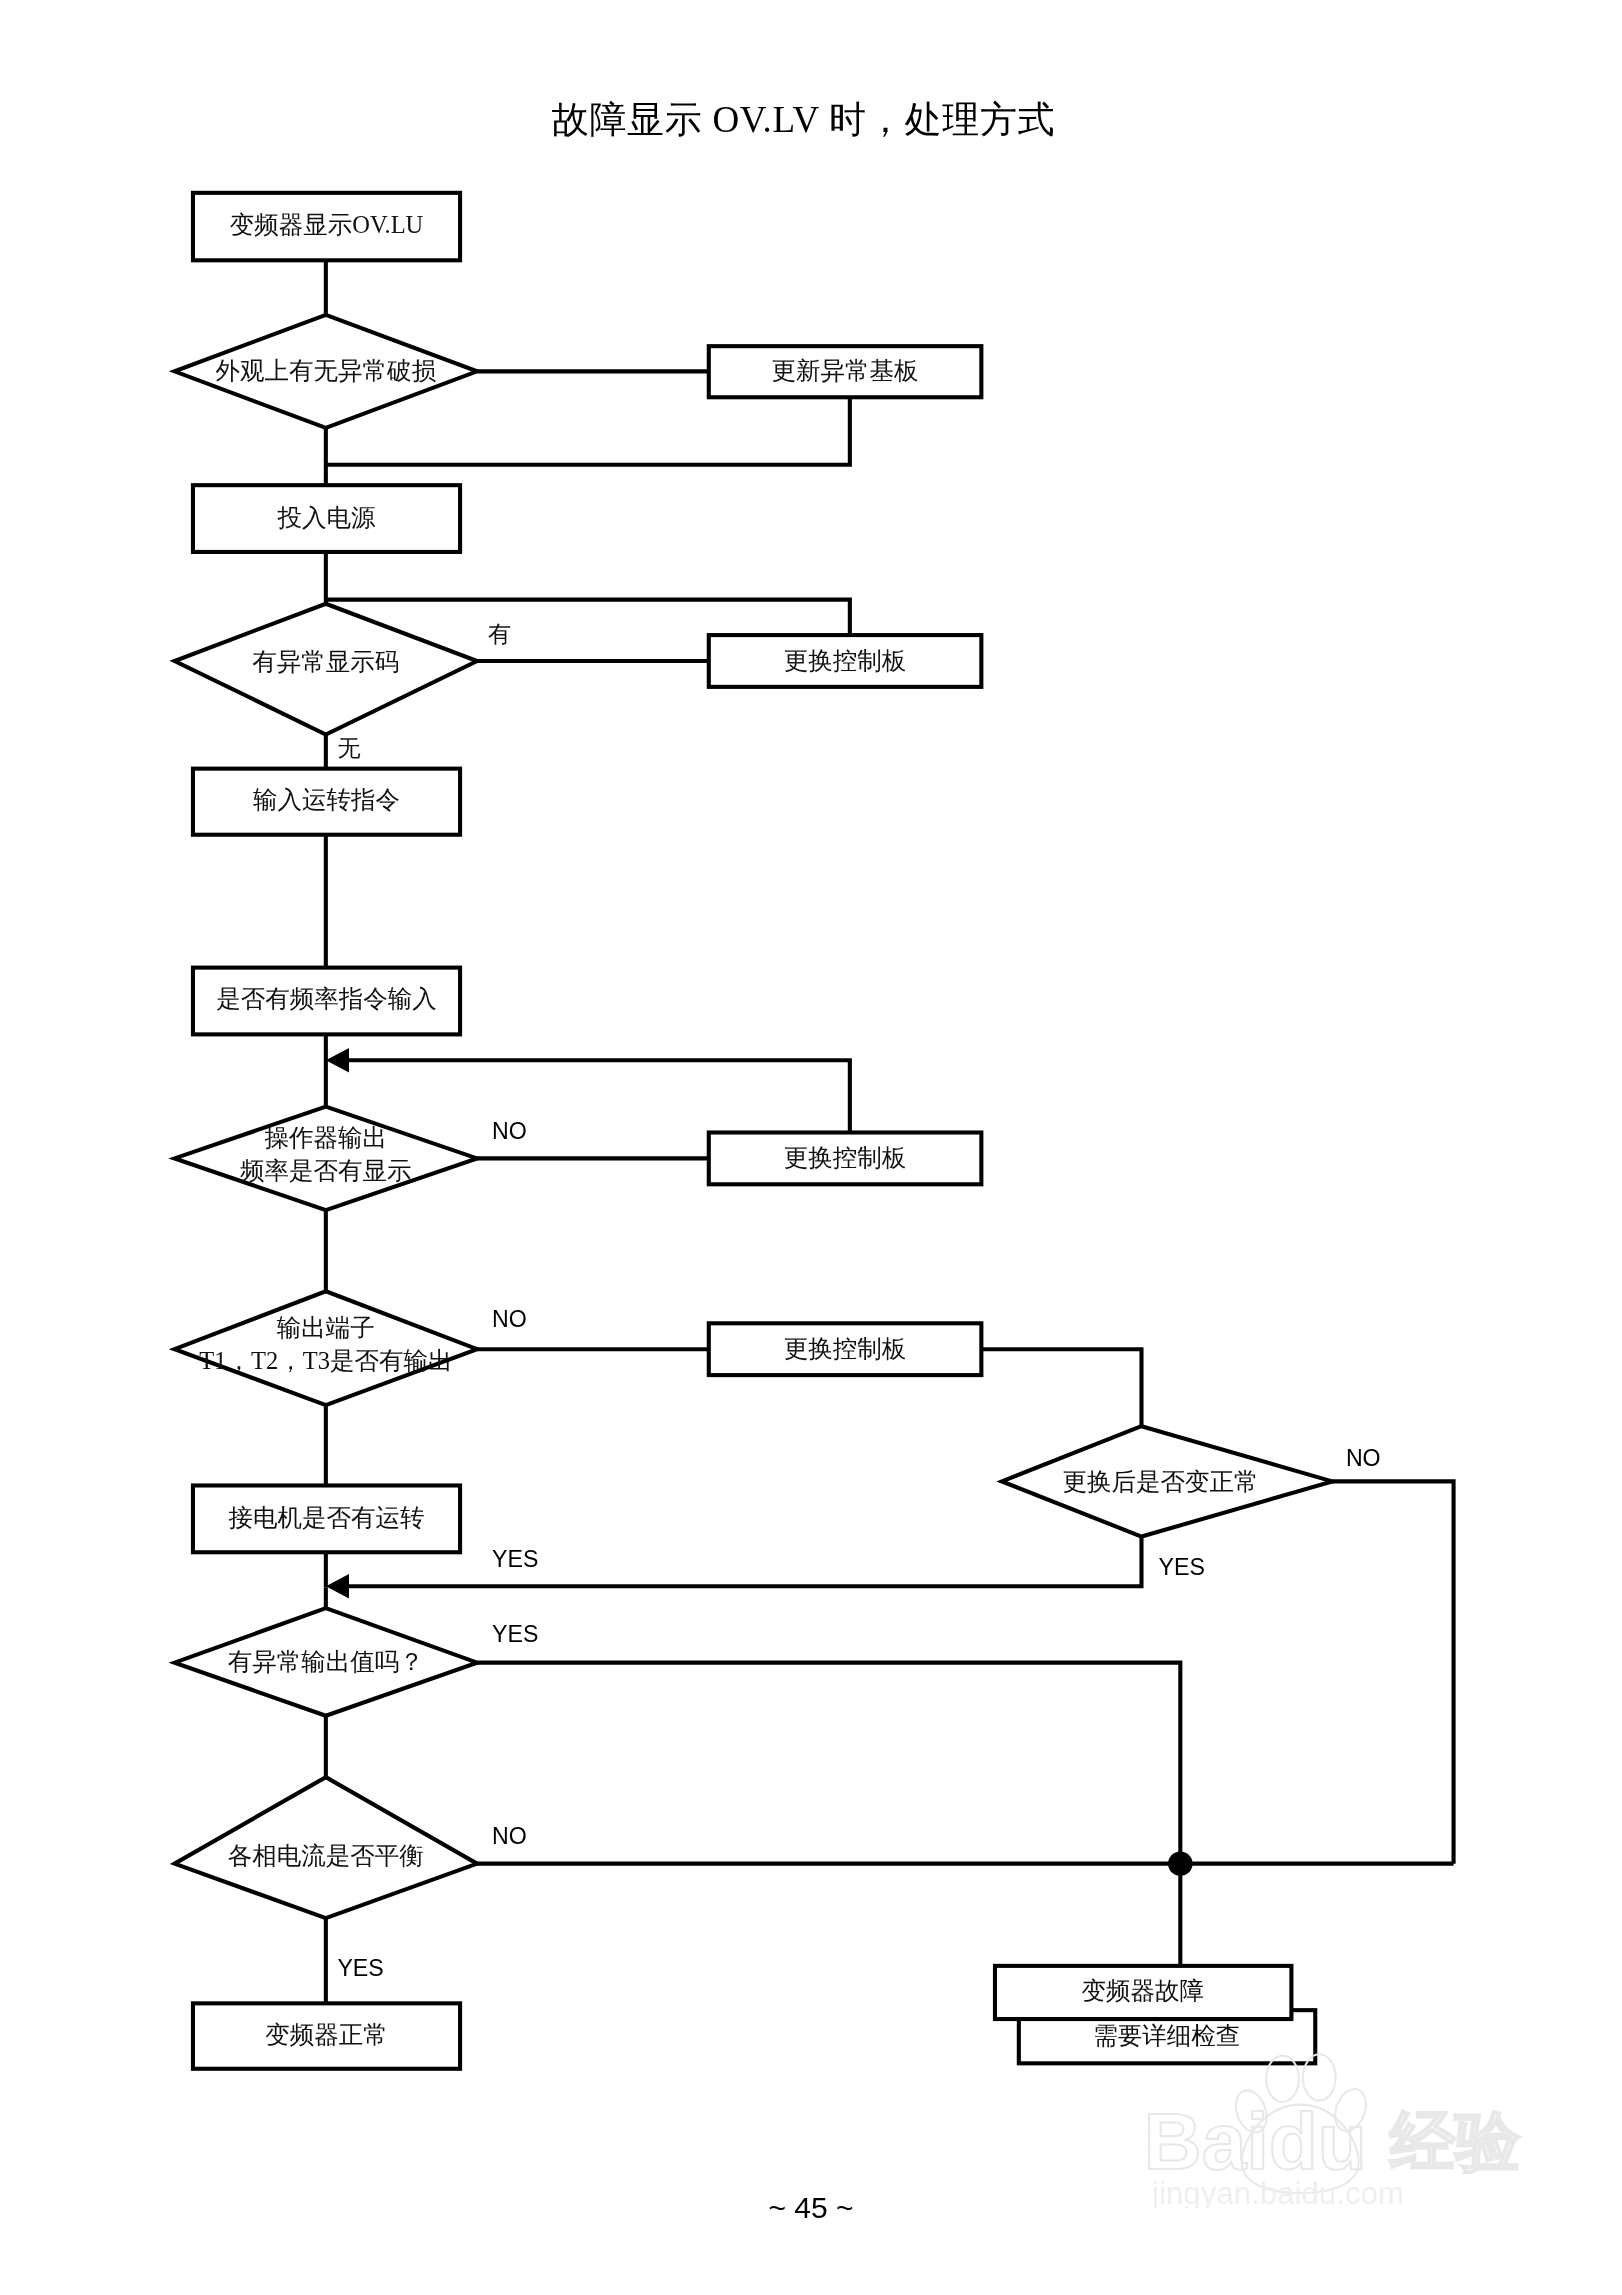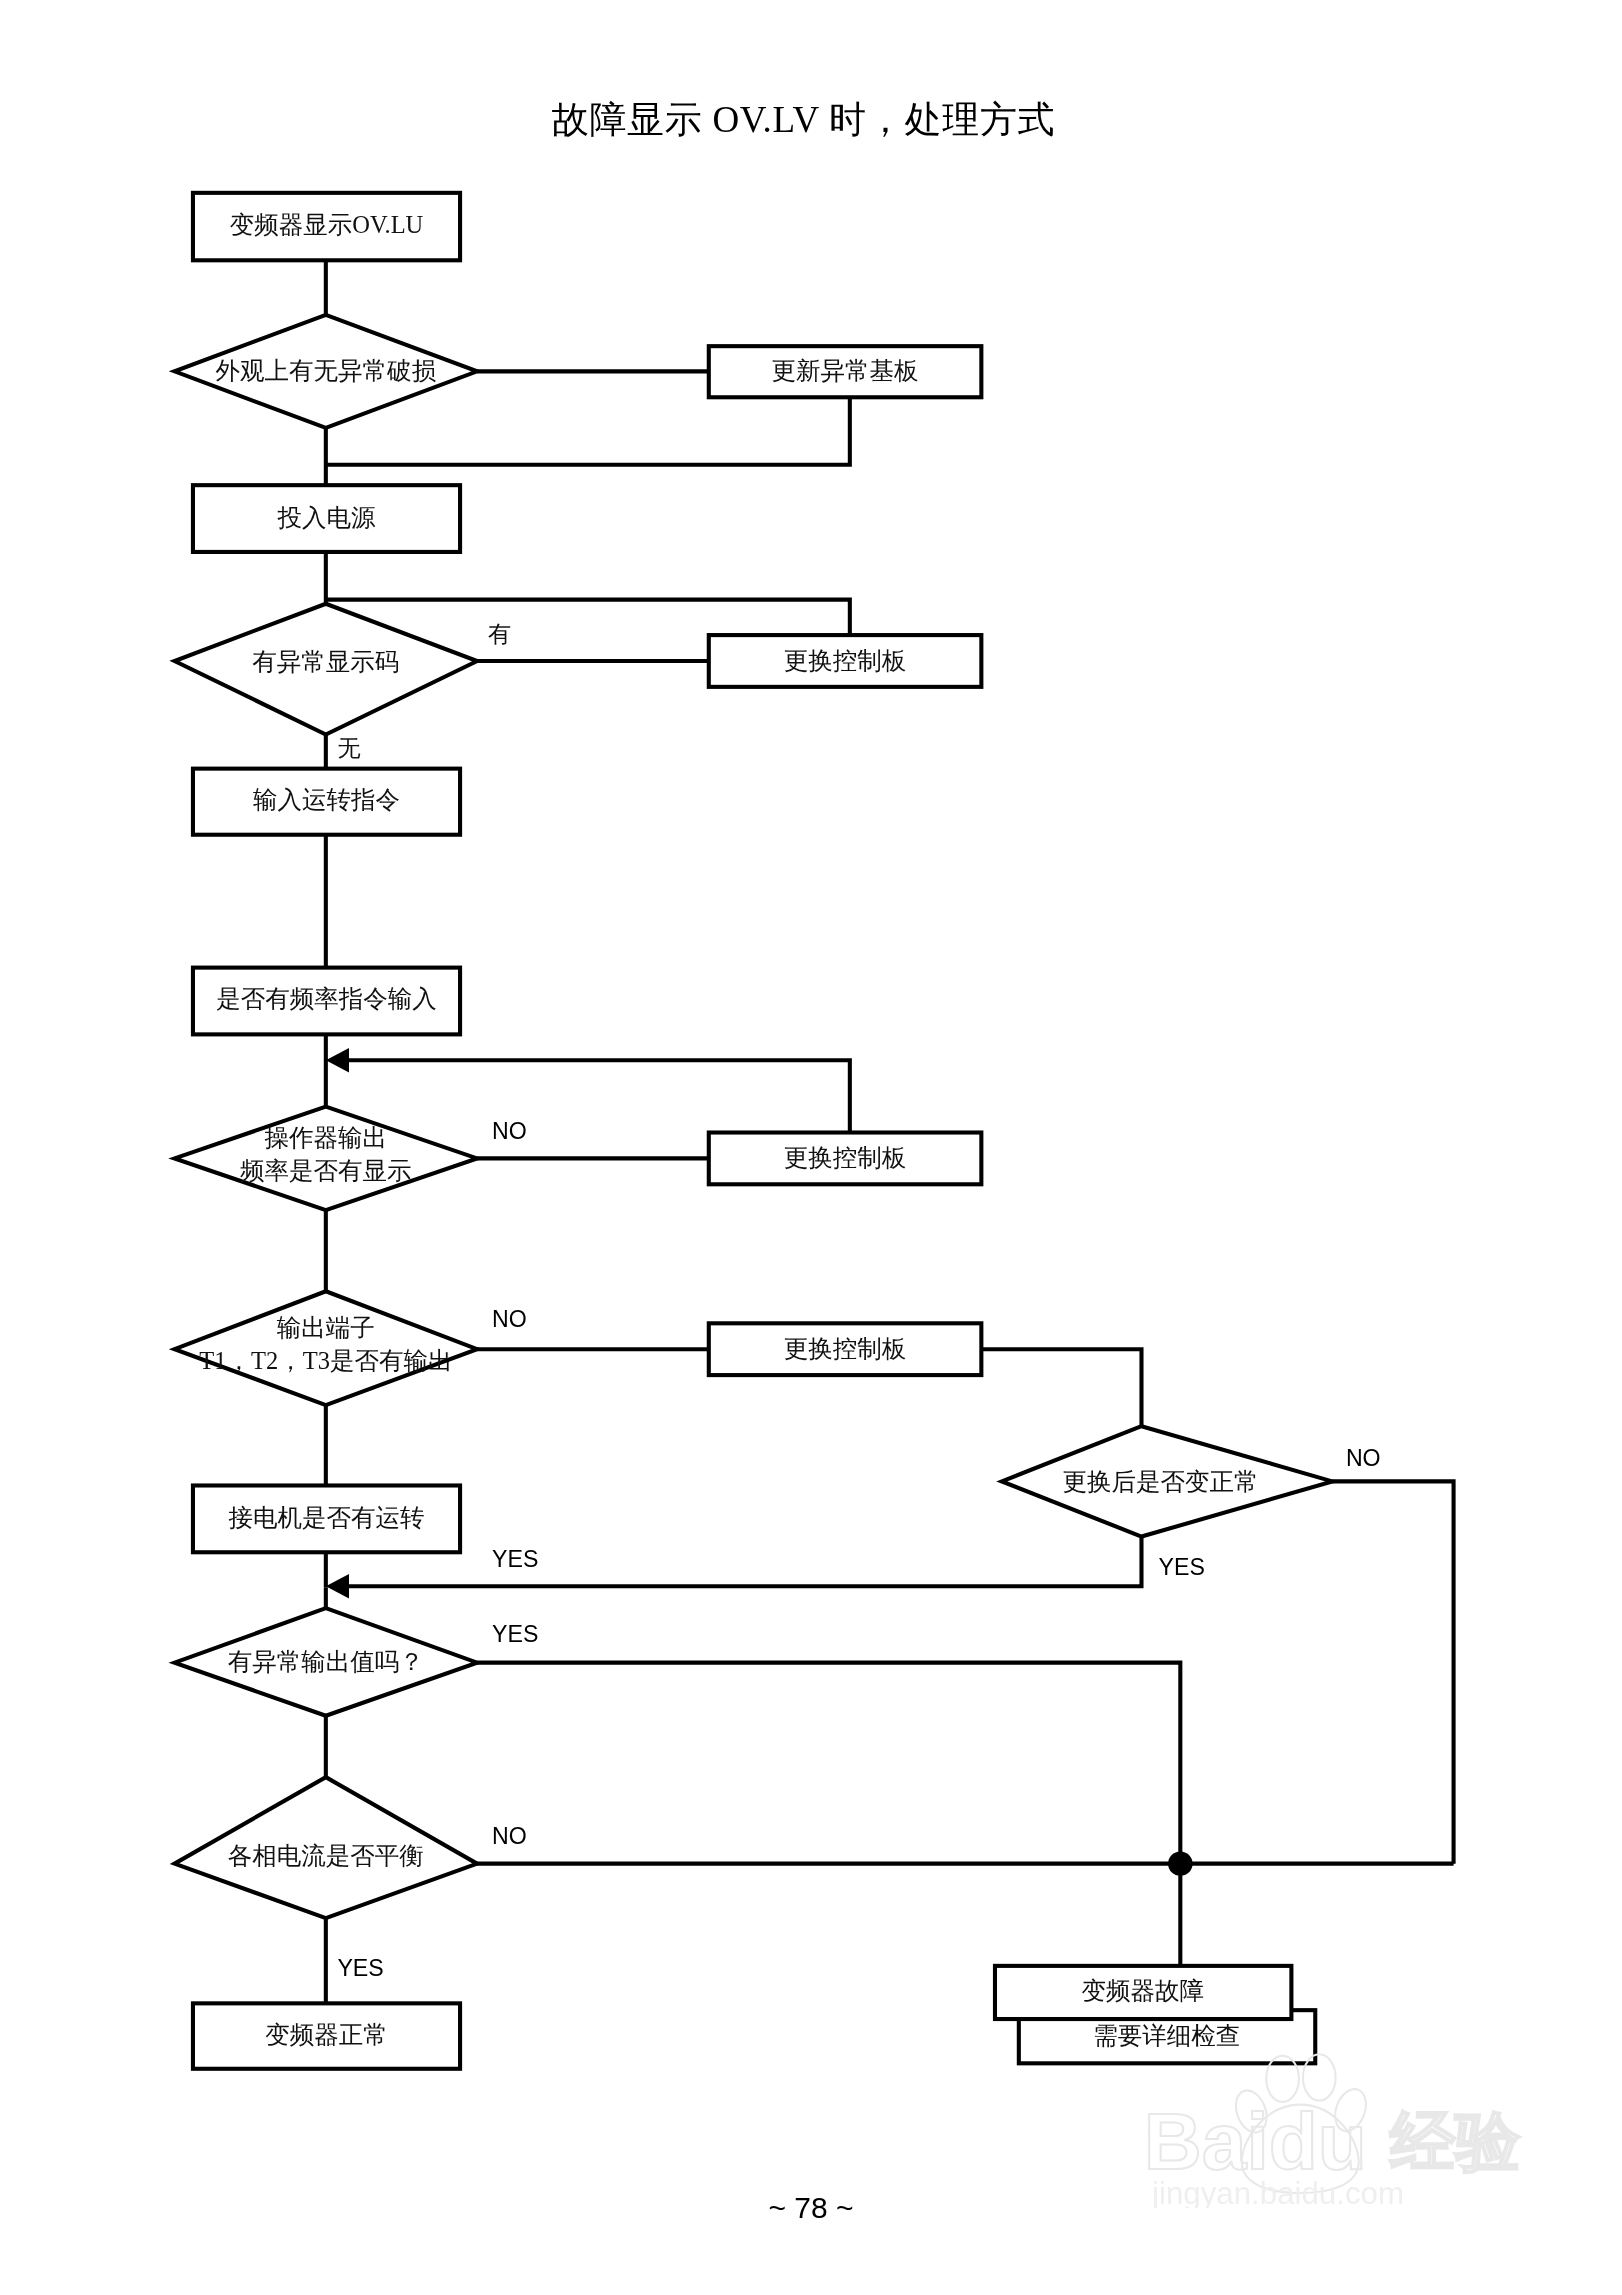--- a/index.html
+++ b/index.html
@@ -299,16 +299,16 @@
       <ellipse class="wm-paw" cx="276" cy="58" rx="24" ry="34"></ellipse>
       <ellipse class="wm-paw" cx="176" cy="108" rx="21" ry="32" transform="rotate(-20 176 108)"></ellipse>
       <ellipse class="wm-paw" cx="322" cy="106" rx="21" ry="32" transform="rotate(20 322 106)"></ellipse>
       <path class="wm-paw" d="M248 98 C 300 98 334 150 334 182 C 334 214 296 228 248 228 C 200 228 162 214 162 182 C 162 150 196 98 248 98 Z"></path>
     </g>
     <text class="wm-text" x="18" y="192">Baidu</text>
     <text class="wm-cn" x="380" y="186">经验</text>
     <text class="wm-url" x="30" y="244">jingyan.baidu.com</text>
   </svg>
 
-  <div id="footer">~ 78 ~</div>
+  <div id="footer">~ 45 ~</div>
 
 </div>
 
 
 </body></html>

